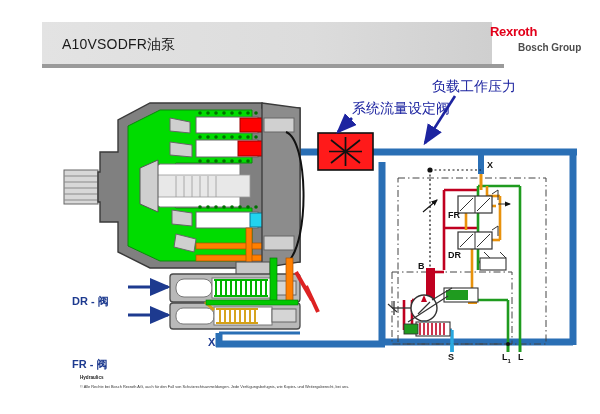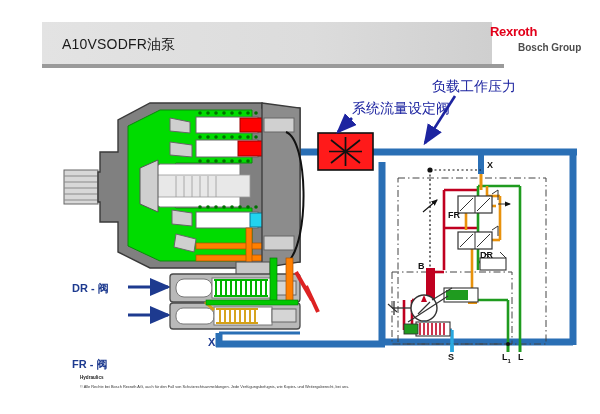--- a/index.html
+++ b/index.html
@@ -15,21 +15,21 @@
       font-size:14px;font-weight:normal;color:#1a1a1a;letter-spacing:.2px;white-space:nowrap;}
   #brand-rexroth{left:490px;top:24px;font-size:13px;font-weight:bold;color:#e2001a;
       letter-spacing:-.3px;}
   #brand-bosch{left:518px;top:42px;font-size:10px;font-weight:bold;color:#4d4d4d;}
 
   
   .anno{color:#1d24a0;font-weight:normal;font-size:14px;white-space:nowrap;}
   #anno-flow-valve{left:313px;top:100px;margin-left:39px;}
   #anno-load-press{left:432px;top:78px;}
   .lbl-blue{color:#1d3a8f;font-weight:bold;font-size:11px;white-space:nowrap;}
-  #label-dr-valve{left:72px;top:281px;text-align:right;}
+  #label-dr-valve{left:72px;top:294px;text-align:right;}
   #label-fr-valve{left:72px;top:309px;margin-top:48px;}
   #label-port-x{left:208px;top:336px;color:#1d3a8f;font-weight:bold;font-size:11px;}
 
   
   .sch{position:absolute;font-size:9px;font-weight:bold;color:#111;}
 
   
   #footer-head{left:80px;top:375px;font-size:4.6px;font-weight:bold;color:#222;}
   #footer-copy{left:80px;top:384px;font-size:3.9px;color:#333;width:500px;}
 
@@ -350,20 +350,20 @@
 
 <div class="abs anno" id="anno-flow-valve">系统流量设定阀</div>
 <div class="abs anno" id="anno-load-press">负载工作压力</div>
 
 <div class="abs lbl-blue" id="label-dr-valve">DR - 阀</div>
 <div class="abs lbl-blue" id="label-fr-valve">FR - 阀</div>
 <div class="abs" id="label-port-x">X</div>
 
 <div class="sch" style="left:487px;top:160px;">X</div>
 <div class="sch" style="left:448px;top:210px;">FR</div>
-<div class="sch" style="left:448px;top:250px;margin-left:32px;">DR</div>
+<div class="sch" style="left:448px;top:250px;">DR</div>
 <div class="sch" style="left:418px;top:261px;">B</div>
 <div class="sch" style="left:448px;top:352px;">S</div>
 <div class="sch" style="left:502px;top:352px;"><span>L</span><sub style="font-size:6px;">1</sub></div>
 <div class="sch" style="left:518px;top:352px;">L</div>
 
 <div class="abs" id="footer-head">Hydraulics</div>
 <div class="abs" id="footer-copy">© Alle Rechte bei Bosch Rexroth AG, auch für den Fall von Schutzrechtsanmeldungen. Jede Verfügungsbefugnis, wie Kopier- und Weitergaberecht, bei uns.</div>
 
 </body></html>

